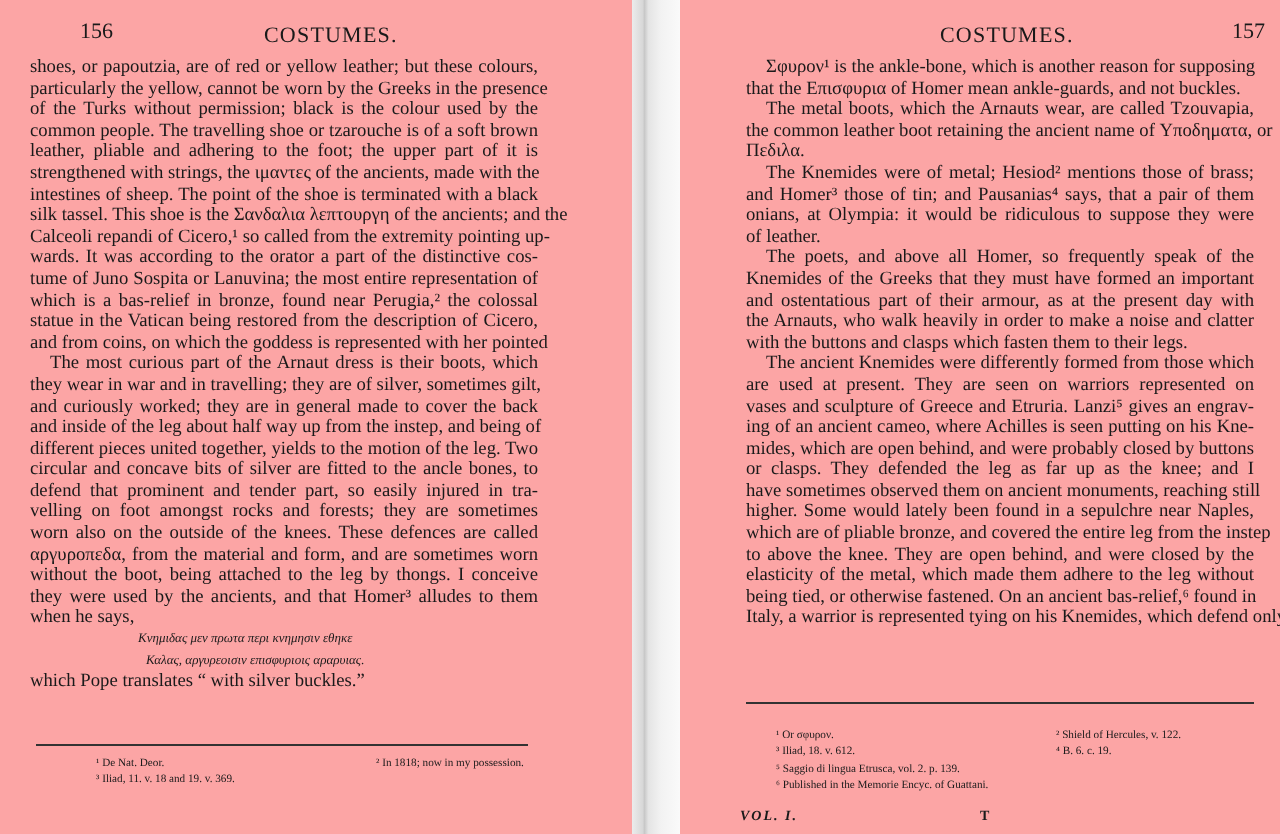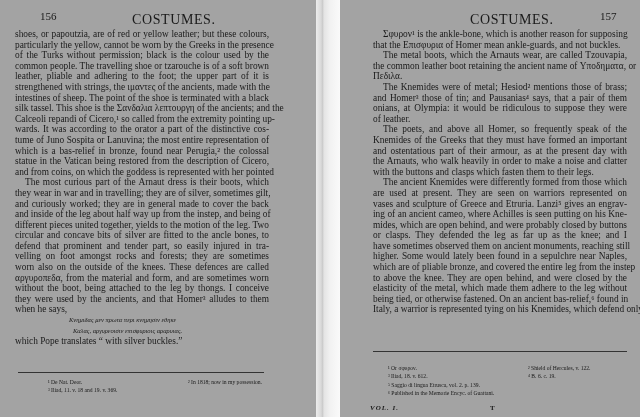--- a/index.html
+++ b/index.html
@@ -4,29 +4,29 @@
   <style>
     html, body { margin: 0; padding: 0; }
     body {
       width: 640px; height: 417px; overflow: hidden;
       background: #ffffff;
       font-family: "Liberation Serif", "DejaVu Serif", serif;
       color: #1a1a1a;
       position: relative;
     }
     .spread { position: absolute; inset: 0; display: flex; }
-    .page { position: relative; height: 417px; background: #a3a3a3; }
+    .page { position: relative; height: 417px; background: #fca5a5; }
     .page-left { width: 316px; }
     .gutter {
       width: 24px; height: 417px;
       background: linear-gradient(to right, #ececec 0%, #d8d8d8 22%, #c8c8c8 26%, #e4e4e4 34%, #f2f2f2 60%, #fafafa 100%);
     }
     .page-right { width: 300px; }
     .head {
-      position: absolute; top: 12px; font-size: 14px; letter-spacing: 0.6px;
+      position: absolute; top: 12px; font-size: 11px; letter-spacing: 0.6px;
     }
     .pnum { position: absolute; top: 10px; font-size: 11px; }
     .body-text {
       position: absolute; font-size: 9.35px; line-height: 10.6px;
       text-align: justify; text-align-last: justify;
     }
     .body-text .ln { display: block; white-space: nowrap; text-align-last: justify; }
     .ln.last { text-align-last: left; }
     .ln.indent { padding-left: 10px; }
     .verse { display: block; font-style: italic; font-size: 6.5px; line-height: 10.6px; text-align-last: left; }
@@ -87,21 +87,21 @@
       <div class="row">
         <span>³ Iliad, 11. v. 18 and 19. v. 369.</span>
       </div>
     </div>
   </div>
 
   <div class="gutter"></div>
 
   <div class="page page-right">
     <div class="head" style="left:130px;">COSTUMES.</div>
-    <div class="pnum" style="left:260px;">157</div>
+    <div class="pnum" style="left:276px;">157</div>
 
     <div class="body-text" style="left:33px; top:29px; width:254px;">
       <span class="ln indent">Σφυρον¹ is the ankle-bone, which is another reason for supposing</span>
       <span class="ln last">that the Επισφυρια of Homer mean ankle-guards, and not buckles.</span>
       <span class="ln indent">The metal boots, which the Arnauts wear, are called Tzouvapia,</span>
       <span class="ln">the common leather boot retaining the ancient name of Υποδηματα, or</span>
       <span class="ln last">Πεδιλα.</span>
       <span class="ln indent">The Knemides were of metal; Hesiod² mentions those of brass;</span>
       <span class="ln">and Homer³ those of tin; and Pausanias⁴ says, that a pair of them</span>
       <span class="ln">onians, at Olympia: it would be ridiculous to suppose they were</span>

